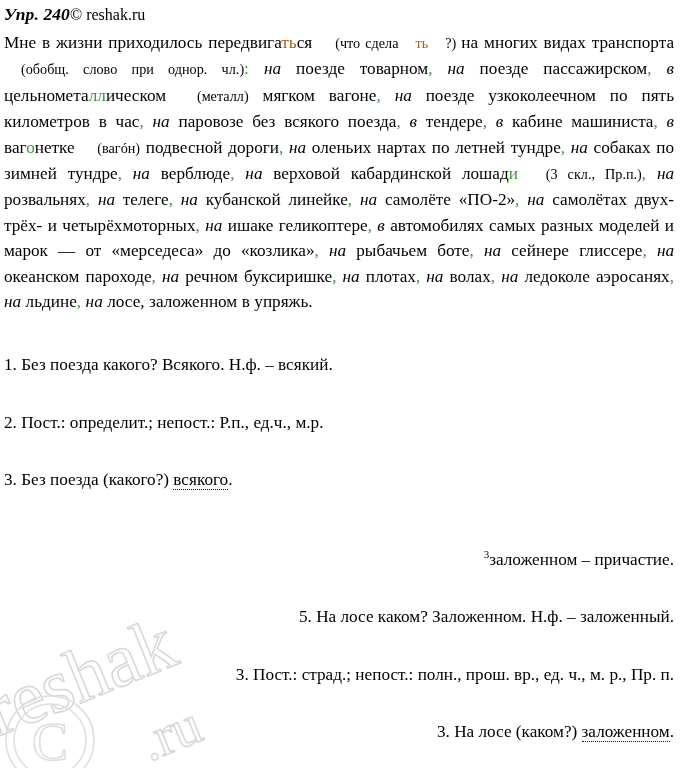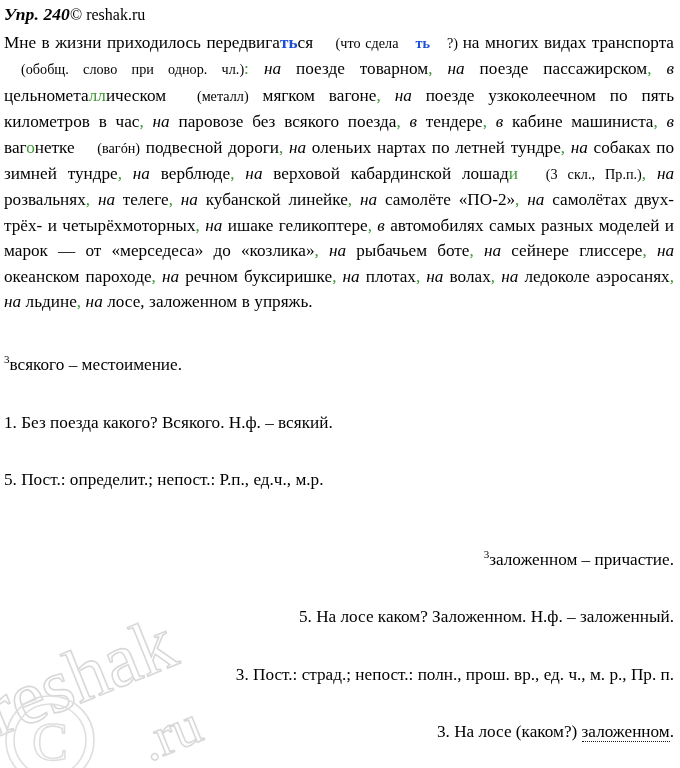--- a/index.html
+++ b/index.html
@@ -62,21 +62,21 @@
     text-align-last: left;
     word-spacing: 0.2px;
     hyphens: none;
   }
   .main-para .it { font-style: italic; }
   .main-para .sm {
     font-size: 14.2px;
     padding-left: 17px;
   }
   .gr { color: #3d9936; }
-  .gr-b { color: #1d4ed8; font-weight: bold; }
+  .gr-b { color: #a16207; font-weight: normal; }
 
   
   .analysis {
     font-size: 17.2px;
     line-height: 25.4px;
   }
   .block-1 { margin-top: 38px; }
   .block-2 { margin-top: 54px; text-align: right; }
   .analysis .line { margin-top: 32px; }
   .analysis .line.first { margin-top: 0; }
@@ -109,23 +109,23 @@
 
   <div class="header-row">
     <div class="ex-title">Упр. 240</div>
     <div class="copyright">© reshak.ru</div>
   </div>
 
   <p class="main-para"><span>Мне в жизни приходилось передвига</span><span class="gr-b">ть</span><span>ся </span><span class="sm">(что сдела</span><span class="sm gr-b">ть</span><span class="sm">?) </span><span>на многих видах транспорта </span><span class="sm">(обобщ. слово при однор. чл.)</span><span class="gr">:</span><span> </span><span class="it">на</span><span> поезде товарном</span><span class="gr">,</span><span> </span><span class="it">на</span><span> поезде пассажирском</span><span class="gr">,</span><span> </span><span class="it">в</span><span> цельномета</span><span class="gr">лл</span><span>ическом </span><span class="sm">(металл)</span><span> мягком вагоне</span><span class="gr">,</span><span> </span><span class="it">на</span><span> поезде узкоколеечном по пять километров в час</span><span class="gr">,</span><span> </span><span class="it">на</span><span> паровозе без всякого поезда</span><span class="gr">,</span><span> </span><span class="it">в</span><span> тендере</span><span class="gr">,</span><span> </span><span class="it">в</span><span> кабине машиниста</span><span class="gr">,</span><span> </span><span class="it">в</span><span> ваг</span><span class="gr">о</span><span>нетке </span><span class="sm">(вагóн)</span><span> подвесной дороги</span><span class="gr">,</span><span> </span><span class="it">на</span><span> оленьих нартах по летней тундре</span><span class="gr">,</span><span> </span><span class="it">на</span><span> собаках по зимней тундре</span><span class="gr">,</span><span> </span><span class="it">на</span><span> верблюде</span><span class="gr">,</span><span> </span><span class="it">на</span><span> верховой кабардинской лошад</span><span class="gr">и</span><span> </span><span class="sm">(3 скл., Пр.п.)</span><span class="gr">,</span><span> </span><span class="it">на</span><span> розвальнях</span><span class="gr">,</span><span> </span><span class="it">на</span><span> телеге</span><span class="gr">,</span><span> </span><span class="it">на</span><span> кубанской линейке</span><span class="gr">,</span><span> </span><span class="it">на</span><span> самолёте «ПО-2»</span><span class="gr">,</span><span> </span><span class="it">на</span><span> самолётах двух- трёх- и четырёхмоторных</span><span class="gr">,</span><span> </span><span class="it">на</span><span> ишаке геликоптере</span><span class="gr">,</span><span> </span><span class="it">в</span><span> автомобилях самых разных моделей и марок — от «мерседеса» до «козлика»</span><span class="gr">,</span><span> </span><span class="it">на</span><span>  рыбачьем боте</span><span class="gr">,</span><span> </span><span class="it">на</span><span> сейнере глиссере</span><span class="gr">,</span><span> </span><span class="it">на</span><span> океанском пароходе</span><span class="gr">,</span><span> </span><span class="it">на</span><span> речном буксиришке</span><span class="gr">,</span><span> </span><span class="it">на</span><span> плотах</span><span class="gr">,</span><span> </span><span class="it">на</span><span> волах</span><span class="gr">,</span><span> </span><span class="it">на</span><span> ледоколе аэросанях</span><span class="gr">,</span><span> </span><span class="it">на</span><span> льдине</span><span class="gr">,</span><span> </span><span class="it">на</span><span> лосе, заложенном в упряжь.</span></p>
 
   <div class="analysis">
       <div class="block-1">
-        <div class="line first"><sup class="ref">3</sup><span>всякого</span><span> – местоимение.</span></div>
         <div class="line"><span>1. Без поезда какого? Всякого. Н.ф. – всякий.</span></div>
-        <div class="line"><span>5. Пост.: определит.; непост.: Р.п., ед.ч., м.р.</span></div>
+        <div class="line"><span>2. Пост.: определит.; непост.: Р.п., ед.ч., м.р.</span></div>
+        <div class="line"><span>3. Без поезда (какого?) </span><span class="dotted-underline">всякого</span><span>.</span></div>
       </div>
       <div class="block-2">
         <div class="line first"><sup class="ref">3</sup><span>заложенном</span><span> – причастие.</span></div>
         <div class="line"><span>5. На лосе каком? Заложенном. Н.ф. – заложенный.</span></div>
         <div class="line"><span>3. Пост.: страд.; непост.: полн., прош. вр., ед. ч., м. р., Пр. п.</span></div>
         <div class="line"><span>3. На лосе (каком?) </span><span class="dotted-underline">заложенном</span><span>.</span></div>
       </div>
     </div>
 
 </div>

